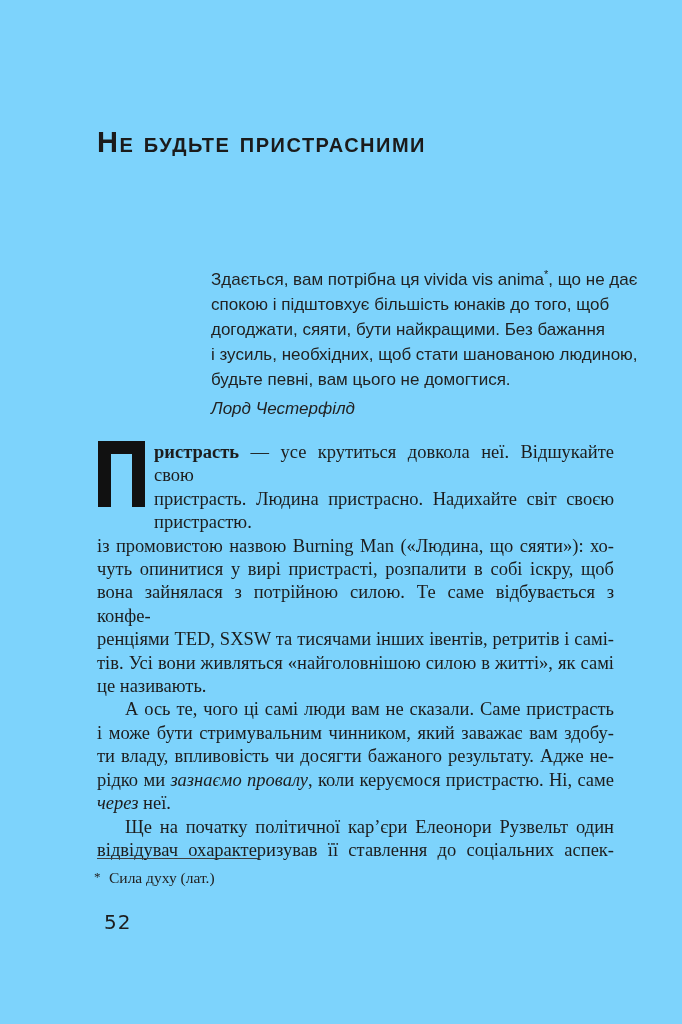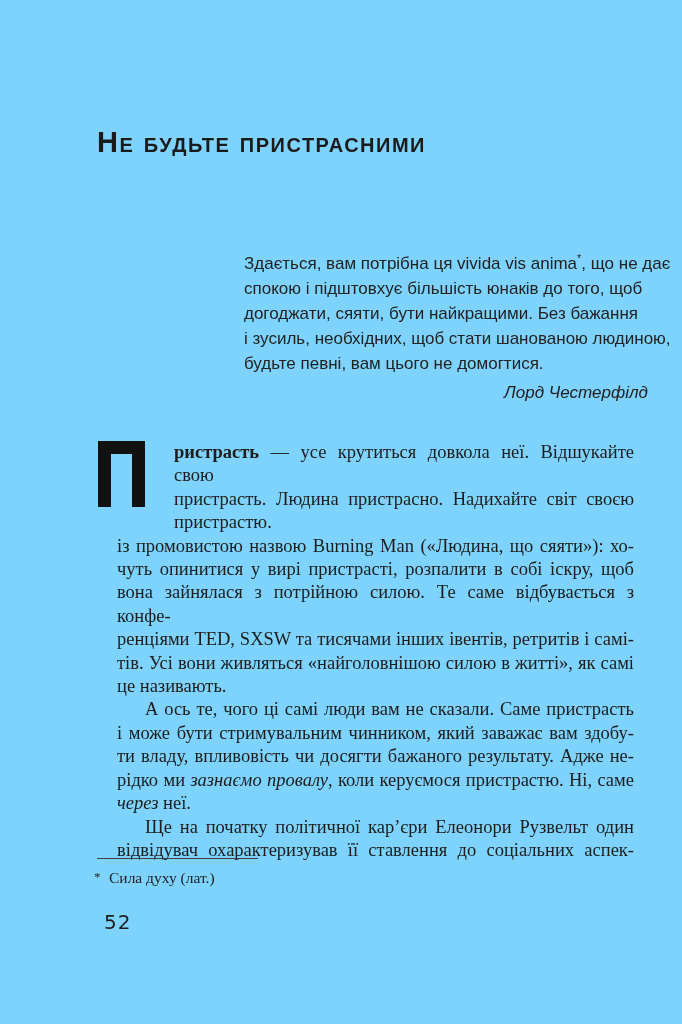--- a/index.html
+++ b/index.html
@@ -20,44 +20,41 @@
     font-variant: small-caps;
     font-size: 29px;
     line-height: 34px;
     letter-spacing: 1.5px;
     color: #1b1b1b;
     white-space: nowrap;
   }
   .epigraph {
     position: absolute;
     left: 211px;
-    top: 246px;
+    top: 262px;
     width: 404px;
     font-family: "Liberation Sans", sans-serif;
     font-size: 17px;
     line-height: 25px;
     color: #222;
-    margin-left: 33px;
   }
   .eline { white-space: nowrap; }
   .attribution {
     margin-top: 4px;
-    text-align: right;
     font-style: italic;
   }
   .body-text {
     position: absolute;
     left: 97px;
     top: 441px;
     width: 517px;
     font-family: "Liberation Serif", serif;
     font-size: 18.5px;
     line-height: 23.4px;
     color: #1d1d1d;
-    margin-left: 20px;
   }
   .para.dropcap { padding-left: 57px; }
   .tline { text-align: justify; text-align-last: justify; }
   .tline.last { text-align: left; text-align-last: left; }
   .tline.ind { padding-left: 28px; }
   .b { font-weight: 700; }
   .i { font-style: italic; }
   .sup { font-size: 11px; vertical-align: 7px; }
   .dropcap-glyph {
     position: absolute;

